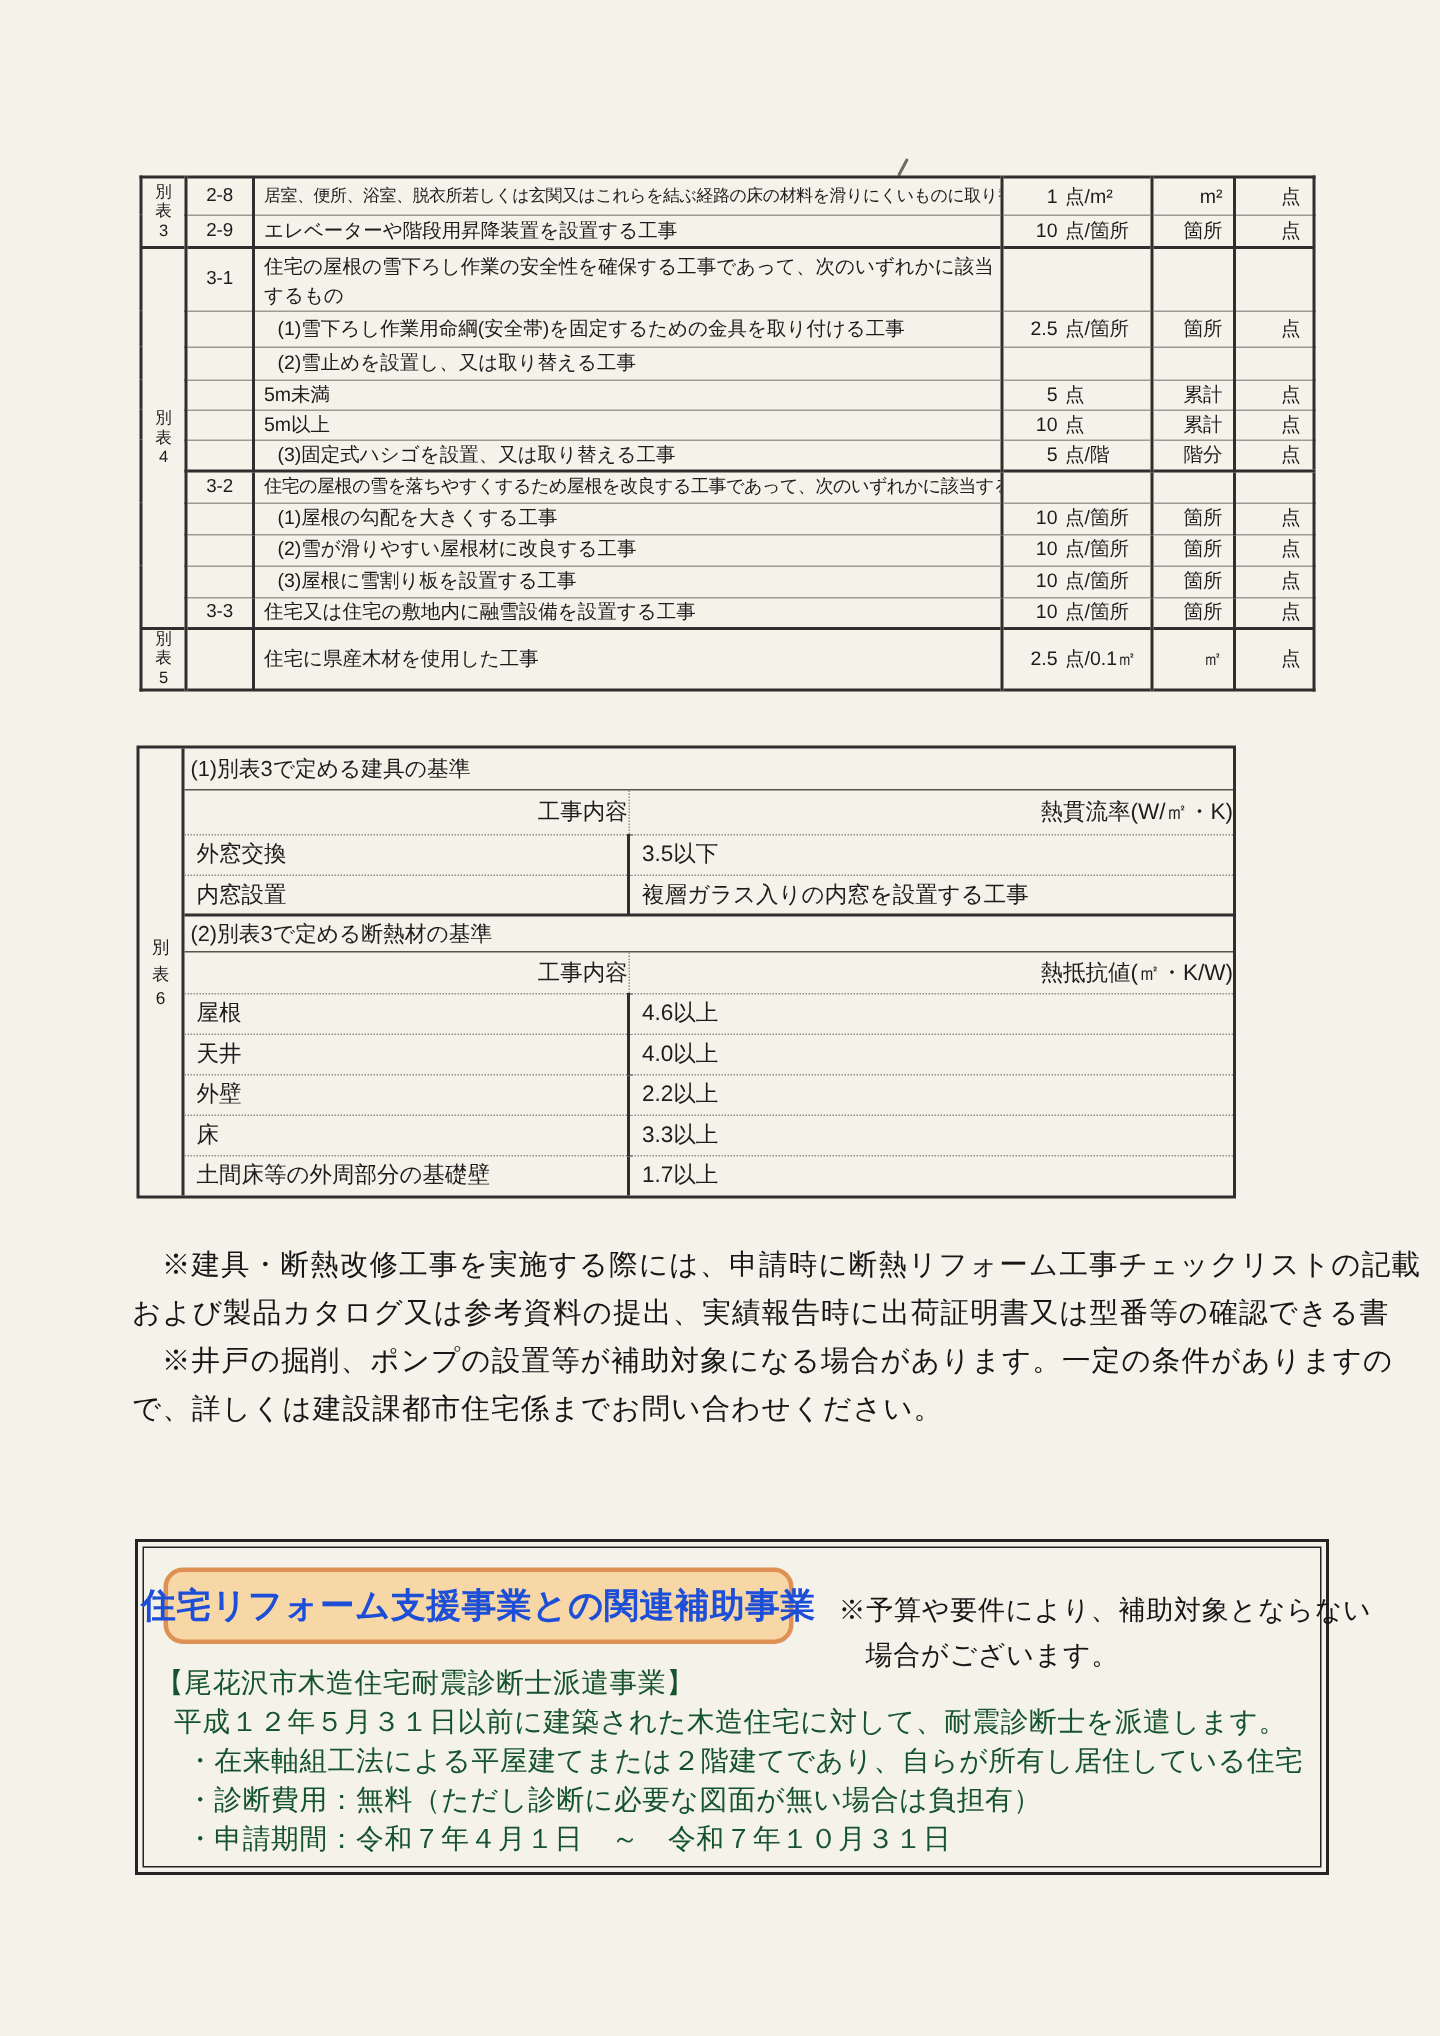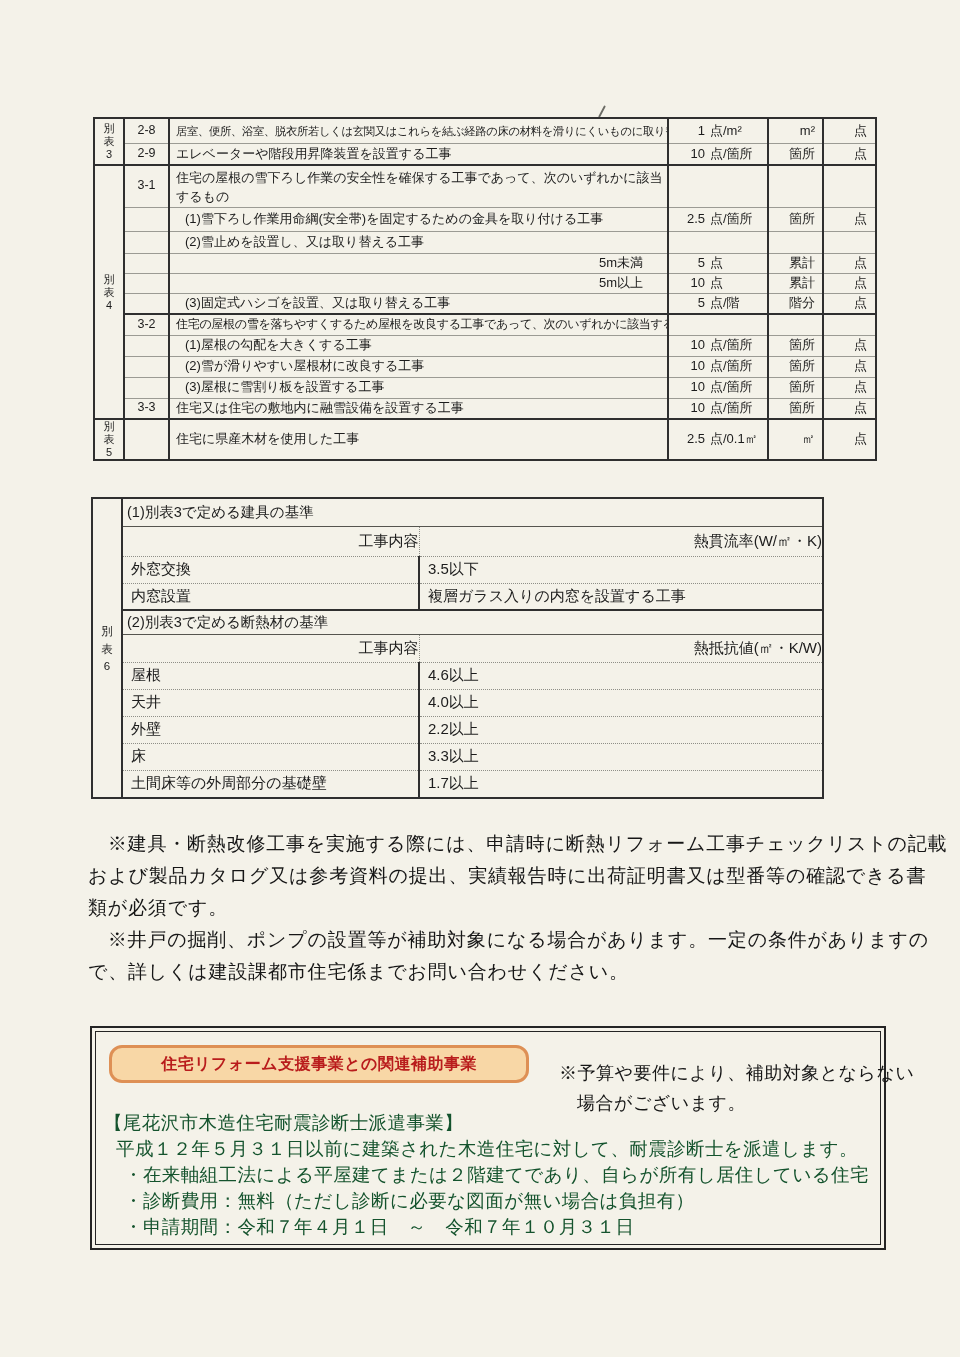--- a/index.html
+++ b/index.html
@@ -30,21 +30,21 @@
   }
   #table1 td.c-group{border-right:2px solid #2f2f2f;text-align:center;font-size:11px;line-height:13px;white-space:normal;}
   #table1 td.c-no{border-right:2px solid #2f2f2f;text-align:center;font-size:12.5px;}
   #table1 td.c-desc{border-right:2px solid #2f2f2f;padding-left:6px;}
   #table1 td.c-pts{border-right:2px solid #2f2f2f;}
   #table1 td.c-qty{border-right:2px solid #2f2f2f;text-align:right;padding-right:7px;}
   #table1 td.c-tot{text-align:right;padding-right:8px;}
   #table1 tr.top-light td{border-top:1px solid #9b9b94;}
   #table1 tr.top-dark td{border-top:2px solid #2f2f2f;}
   #table1 td.c-desc.indent{padding-left:15px;}
-  #table1 td.c-desc.align-right{text-align:right;padding-right:24px;}
+  #table1 td.c-desc.align-right{text-align:left;padding-right:24px;}
   #table1 td.c-desc.size-xs{font-size:11.3px;letter-spacing:-.3px;}
   #table1 td.c-desc.size-sm{font-size:12.1px;letter-spacing:-.4px;}
   #table1 td.c-desc.wrap{white-space:normal;line-height:19px;padding-top:1px;}
   .pts-flex{display:flex;align-items:center;}
   .pts-num{width:36px;text-align:right;flex:0 0 36px;}
   .pts-unit{margin-left:5px;}
 
   
   .t2wrap{
     position:absolute;left:91px;top:497px;width:729px;
@@ -81,25 +81,25 @@
   
   .bottom-box{
     position:absolute;left:90px;top:1026px;width:796px;height:224px;
     border:2px solid #242424;box-sizing:border-box;padding:3px;
   }
   .bottom-box-inner{
     width:100%;height:100%;border:1px solid #242424;box-sizing:border-box;
     position:relative;
   }
   .title-badge{
-    position:absolute;left:13px;top:13px;width:420px;height:38px;
+    position:absolute;left:13px;top:13px;width:420px;height:51px;
     background:#f8d7a6;border:3px solid #de9055;border-radius:13px;
     box-sizing:border-box;display:flex;align-items:center;justify-content:center;
-    font-family:"Liberation Sans",sans-serif;font-weight:bold;font-size:16px;
-    letter-spacing:.5px;color:#b91c1c;white-space:nowrap;
+    font-family:"Liberation Sans",sans-serif;font-weight:bold;font-size:23px;
+    letter-spacing:.5px;color:#1d4ed8;white-space:nowrap;
   }
   .badge-note{
     position:absolute;left:463px;top:26px;width:318px;
     font-family:"Liberation Serif",serif;font-size:18px;color:#161616;
     line-height:30px;letter-spacing:.5px;
   }
   .badge-note .bn-line{white-space:nowrap;}
   .badge-note .bn-line.cont{padding-left:18px;}
   .box-content{
     position:absolute;left:8px;top:78px;right:6px;
@@ -352,21 +352,20 @@
             <td class="t2-c1">土間床等の外周部分の基礎壁</td>
             <td class="t2-c2">1.7以上</td>
           </tr>
         </tbody>
     </table>
   </div>
 
   <div class="notes" id="notes">
       <div class="note-line">　※建具・断熱改修工事を実施する際には、申請時に断熱リフォーム工事チェックリストの記載</div>
       <div class="note-line">および製品カタログ又は参考資料の提出、実績報告時に出荷証明書又は型番等の確認できる書</div>
-      <div class="note-line">類が必須です。</div>
       <div class="note-line">　※井戸の掘削、ポンプの設置等が補助対象になる場合があります。一定の条件がありますの</div>
       <div class="note-line">で、詳しくは建設課都市住宅係までお問い合わせください。</div>
     </div>
 
   <div class="bottom-box">
     <div class="bottom-box-inner">
       <div class="title-badge">住宅リフォーム支援事業との関連補助事業</div>
       <div class="badge-note" id="badge-note">
           <div class="bn-line">※予算や要件により、補助対象とならない</div>
           <div class="bn-line cont">場合がございます。</div>

